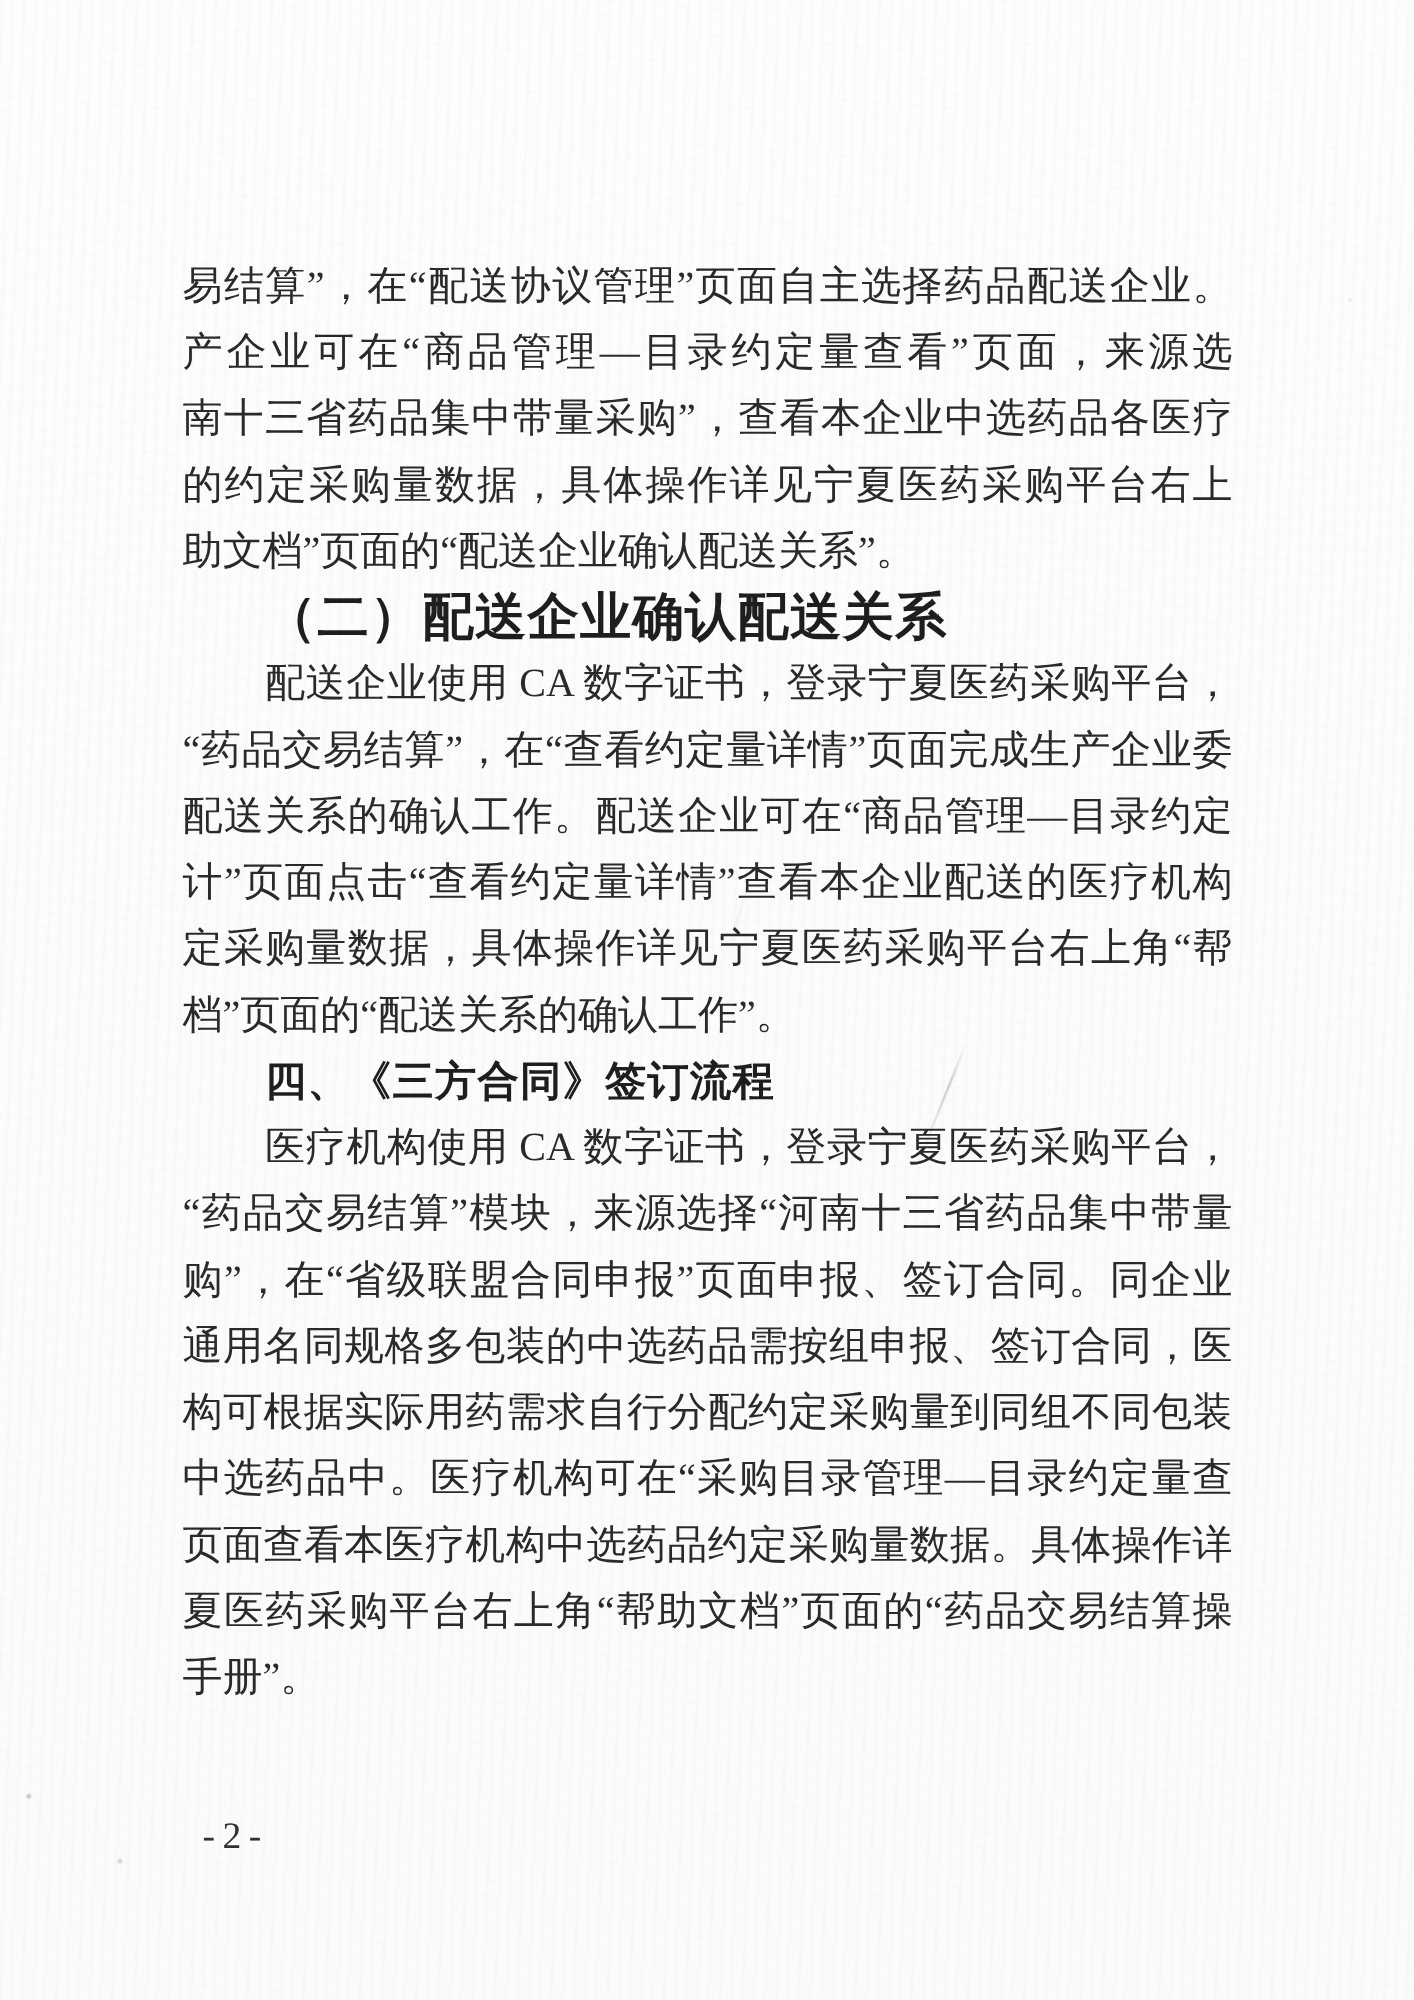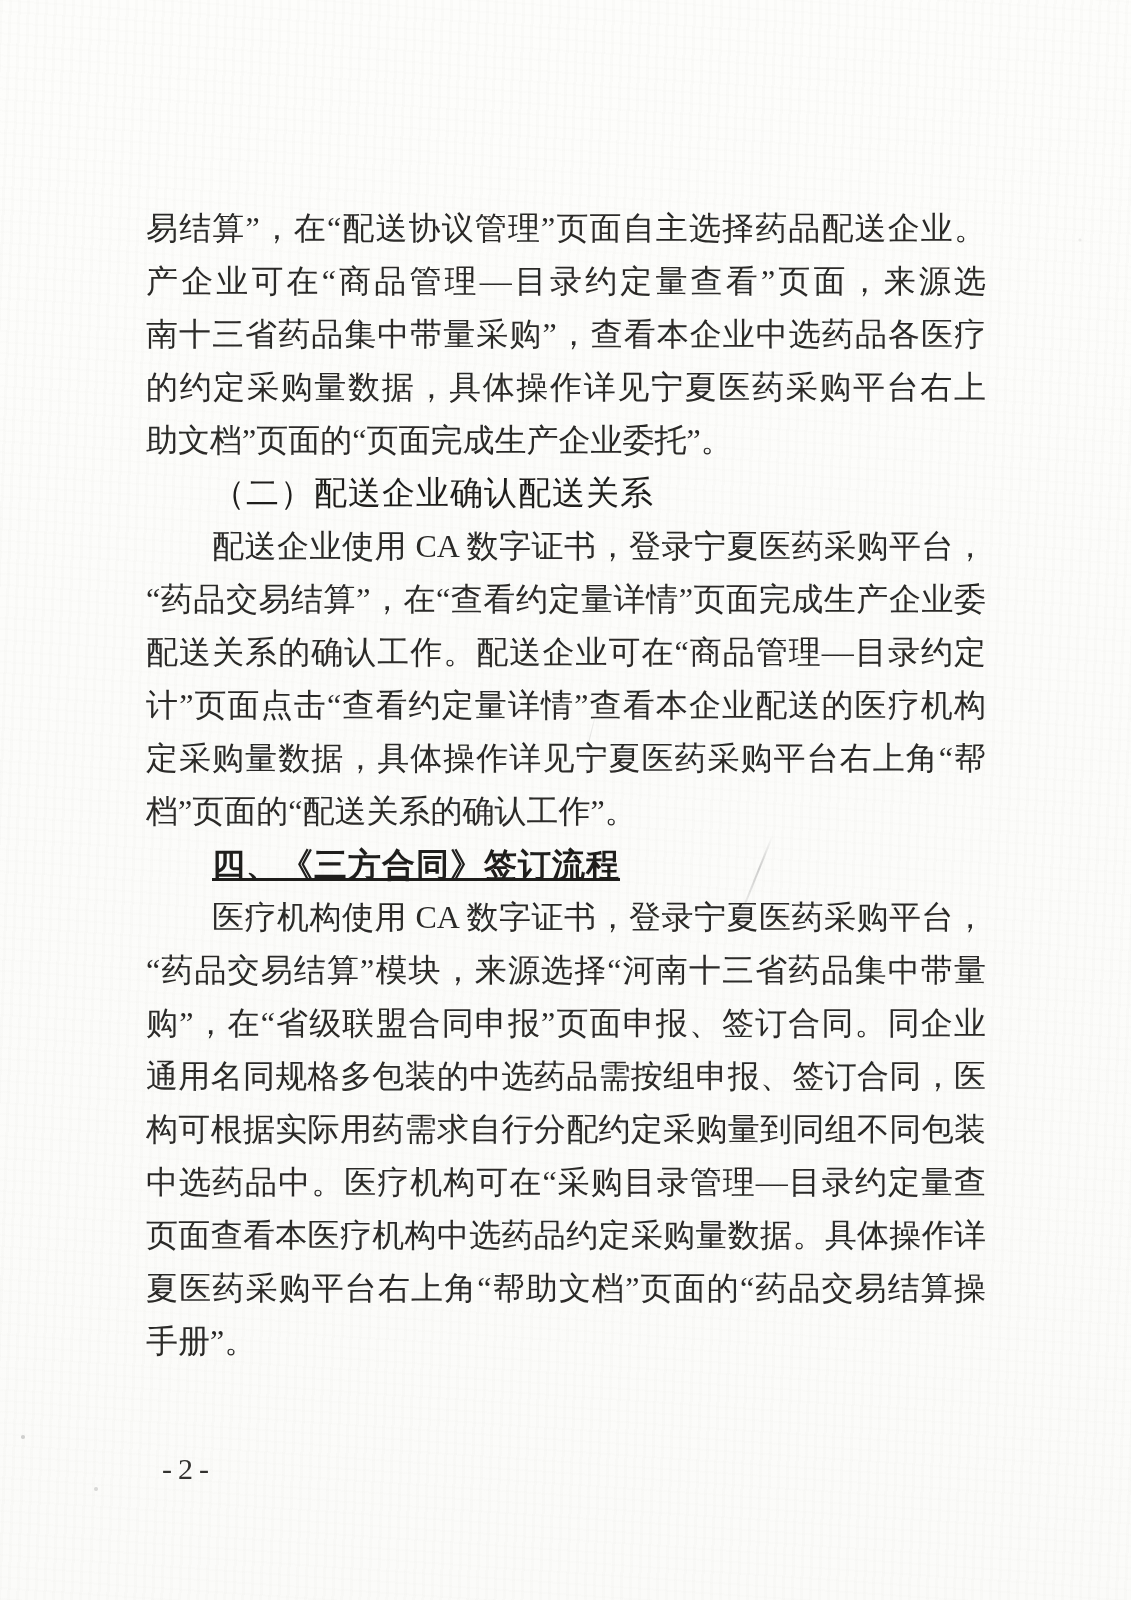--- a/index.html
+++ b/index.html
@@ -70,32 +70,31 @@
   
   .just {
     text-align: justify;
     text-align-last: justify;
     text-justify: inter-character;
   }
   .indent {
     text-indent: 66px;
   }
   .h-kai {
-    font-weight: normal;
+    font-weight: bold;
     color: #1f1e1c;
-    font-size: 33px;
+    font-size: 41px;
     letter-spacing: 1px;
   }
   .h-hei {
     font-family: "Liberation Sans", "DejaVu Sans", sans-serif;
     font-weight: bold;
     color: #1f1e1c;
     font-size: 33px;
     letter-spacing: 1px;
-    text-decoration: underline;
   }
   .pagenum {
     position: absolute;
     left: 162px;
     top: 1452px;
     font-size: 30px;
     letter-spacing: 6px;
     color: #33322f;
   }
 </style>
@@ -105,21 +104,21 @@
 <div class="page">
   <div class="crease"></div>
   <div class="crease2"></div>
 
   <div class="textblock">
 
     <div class="line just">易结算”，在“配送协议管理”页面自主选择药品配送企业。生</div>
     <div class="line just">产企业可在“商品管理—目录约定量查看”页面，来源选择“河</div>
     <div class="line just">南十三省药品集中带量采购”，查看本企业中选药品各医疗机构</div>
     <div class="line just">的约定采购量数据，具体操作详见宁夏医药采购平台右上角“帮</div>
-    <div class="line">助文档”页面的“页面完成生产企业委托”。</div>
+    <div class="line">助文档”页面的“配送企业确认配送关系”。</div>
 
     <div class="line h-kai indent">（二）配送企业确认配送关系</div>
     <div class="line just indent">配送企业使用 CA 数字证书，登录宁夏医药采购平台，进入</div>
     <div class="line just">“药品交易结算”，在“查看约定量详情”页面完成生产企业委托</div>
     <div class="line just">配送关系的确认工作。配送企业可在“商品管理—目录约定量统</div>
     <div class="line just">计”页面点击“查看约定量详情”查看本企业配送的医疗机构约</div>
     <div class="line just">定采购量数据，具体操作详见宁夏医药采购平台右上角“帮助文</div>
     <div class="line">档”页面的“配送关系的确认工作”。</div>
 
     <div class="line h-hei indent">四、《三方合同》签订流程</div>

